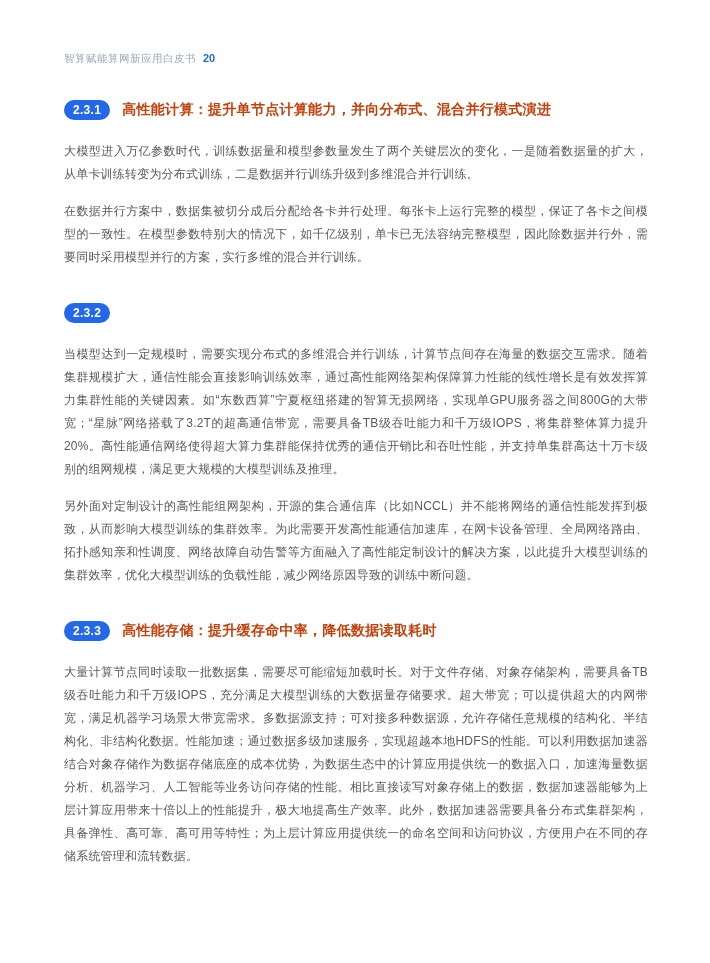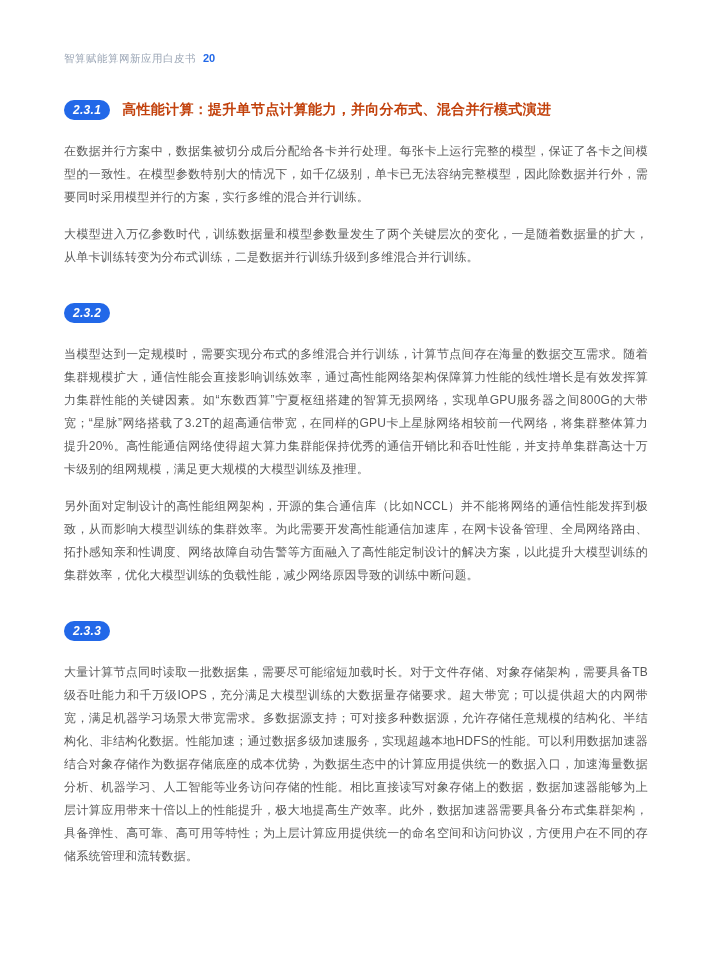--- a/index.html
+++ b/index.html
@@ -49,21 +49,20 @@
     flex: 0 0 auto;
     min-width: 46px;
     height: 20px;
     box-sizing: border-box;
     padding: 0 9px;
     border-radius: 10px;
     background: #2268E8;
     color: #ffffff;
     font-size: 12px;
     font-weight: bold;
-    font-style: italic;
     display: flex;
     align-items: center;
     justify-content: center;
     letter-spacing: 0.3px;
   }
   .section-title {
     font-size: 14px;
     font-weight: bold;
     color: #c2410c;
     letter-spacing: 0.3px;
@@ -91,37 +90,38 @@
     <span class="doc-title">智算赋能算网新应用白皮书</span>
     <span class="page-number">20</span>
   </div>
 
   <div class="section">
     <div class="section-heading">
       <span class="section-badge">2.3.1</span>
       <span class="section-title">高性能计算：提升单节点计算能力，并向分布式、混合并行模式演进</span>
     </div>
     <div class="section-body">
+      <p>大模型进入万亿参数时代，训练数据量和模型参数量发生了两个关键层次的变化，一是随着数据量的扩大，从单卡训练转变为分布式训练，二是数据并行训练升级到多维混合并行训练。</p>
       <p>在数据并行方案中，数据集被切分成后分配给各卡并行处理。每张卡上运行完整的模型，保证了各卡之间模型的一致性。在模型参数特别大的情况下，如千亿级别，单卡已无法容纳完整模型，因此除数据并行外，需要同时采用模型并行的方案，实行多维的混合并行训练。</p>
-      <p>大模型进入万亿参数时代，训练数据量和模型参数量发生了两个关键层次的变化，一是随着数据量的扩大，从单卡训练转变为分布式训练，二是数据并行训练升级到多维混合并行训练。</p>
     </div>
   </div>
 
   <div class="section">
     <div class="section-heading">
       <span class="section-badge">2.3.2</span>
     </div>
     <div class="section-body">
-      <p>当模型达到一定规模时，需要实现分布式的多维混合并行训练，计算节点间存在海量的数据交互需求。随着集群规模扩大，通信性能会直接影响训练效率，通过高性能网络架构保障算力性能的线性增长是有效发挥算力集群性能的关键因素。如“东数西算”宁夏枢纽搭建的智算无损网络，实现单GPU服务器之间800G的大带宽；“星脉”网络搭载了3.2T的超高通信带宽，在同样的GPU卡上星脉网络相较前一代网络，将集群整体算力提升20%。高性能通信网络使得超大算力集群能保持优秀的通信开销比和吞吐性能，并支持单集群高达十万卡级别的组网规模，满足更大规模的大模型训练及推理。</p>
+      <p>当模型达到一定规模时，需要实现分布式的多维混合并行训练，计算节点间存在海量的数据交互需求。随着集群规模扩大，通信性能会直接影响训练效率，通过高性能网络架构保障算力性能的线性增长是有效发挥算力集群性能的关键因素。如“东数西算”宁夏枢纽搭建的智算无损网络，实现单GPU服务器之间800G的大带宽；“星脉”网络搭载了3.2T的超高通信带宽，需要具备TB级吞吐能力和千万级IOPS，将集群整体算力提升20%。高性能通信网络使得超大算力集群能保持优秀的通信开销比和吞吐性能，并支持单集群高达十万卡级别的组网规模，满足更大规模的大模型训练及推理。</p>
       <p>另外面对定制设计的高性能组网架构，开源的集合通信库（比如NCCL）并不能将网络的通信性能发挥到极致，从而影响大模型训练的集群效率。为此需要开发高性能通信加速库，在网卡设备管理、全局网络路由、拓扑感知亲和性调度、网络故障自动告警等方面融入了高性能定制设计的解决方案，以此提升大模型训练的集群效率，优化大模型训练的负载性能，减少网络原因导致的训练中断问题。</p>
     </div>
   </div>
 
   <div class="section">
     <div class="section-heading">
       <span class="section-badge">2.3.3</span>
+      <span class="section-title">高性能存储：提升缓存命中率，降低数据读取耗时</span>
     </div>
     <div class="section-body">
       <p>大量计算节点同时读取一批数据集，需要尽可能缩短加载时长。对于文件存储、对象存储架构，需要具备TB级吞吐能力和千万级IOPS，充分满足大模型训练的大数据量存储要求。超大带宽；可以提供超大的内网带宽，满足机器学习场景大带宽需求。多数据源支持；可对接多种数据源，允许存储任意规模的结构化、半结构化、非结构化数据。性能加速；通过数据多级加速服务，实现超越本地HDFS的性能。可以利用数据加速器结合对象存储作为数据存储底座的成本优势，为数据生态中的计算应用提供统一的数据入口，加速海量数据分析、机器学习、人工智能等业务访问存储的性能。相比直接读写对象存储上的数据，数据加速器能够为上层计算应用带来十倍以上的性能提升，极大地提高生产效率。此外，数据加速器需要具备分布式集群架构，具备弹性、高可靠、高可用等特性；为上层计算应用提供统一的命名空间和访问协议，方便用户在不同的存储系统管理和流转数据。</p>
     </div>
   </div>
 
 </div>
 
 </body></html>

